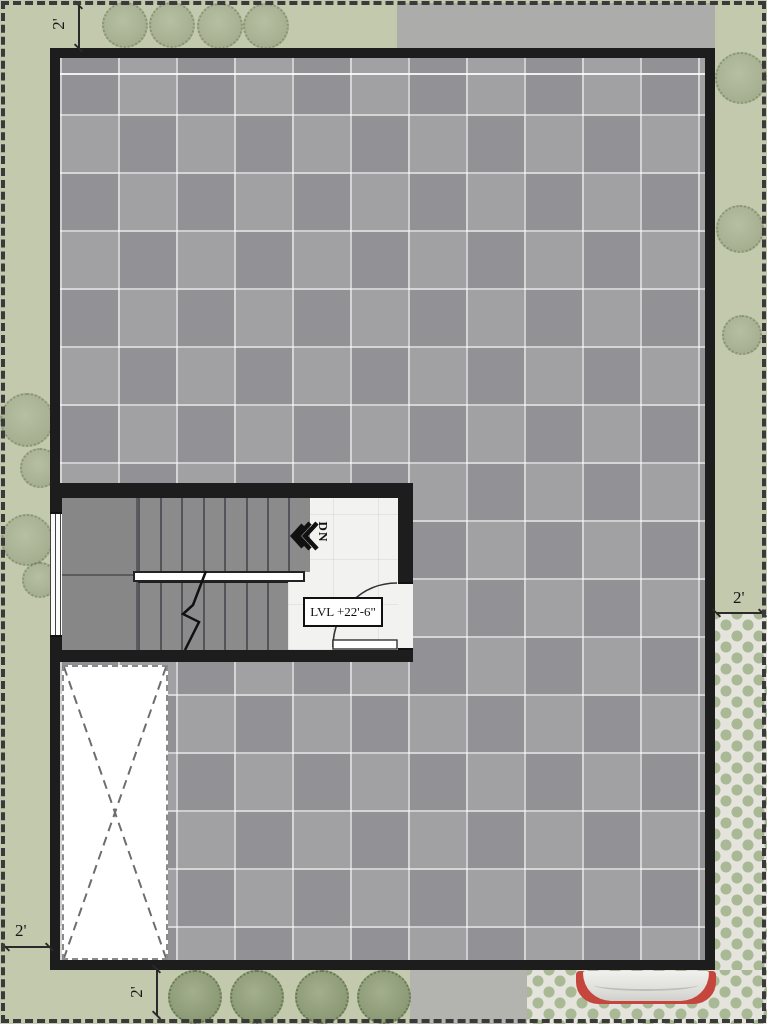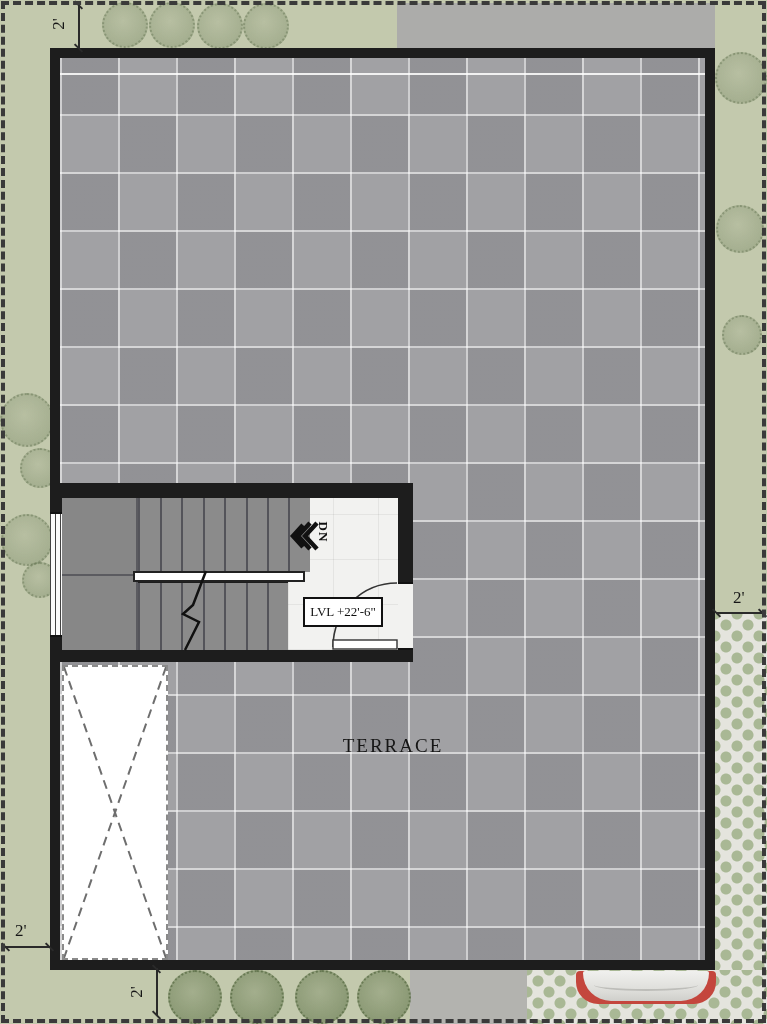--- a/index.html
+++ b/index.html
@@ -148,21 +148,20 @@
 
   <div class="car">
     <div class="roof"></div>
     <div class="seam"></div>
   </div>
 
   <div class="building">
     <div class="grout-major" style="top:15px;"></div>
   </div>
 
-  <div class="terrace-label">TERRACE</div>
 
   <div class="stairs">
     <div class="landing-left">
       <div class="split"></div>
     </div>
     <div class="landing-white"></div>
     <div class="treads up"></div>
     <div class="treads down"></div>
     <div class="handrail"></div>
     <div class="door-opening"></div>

